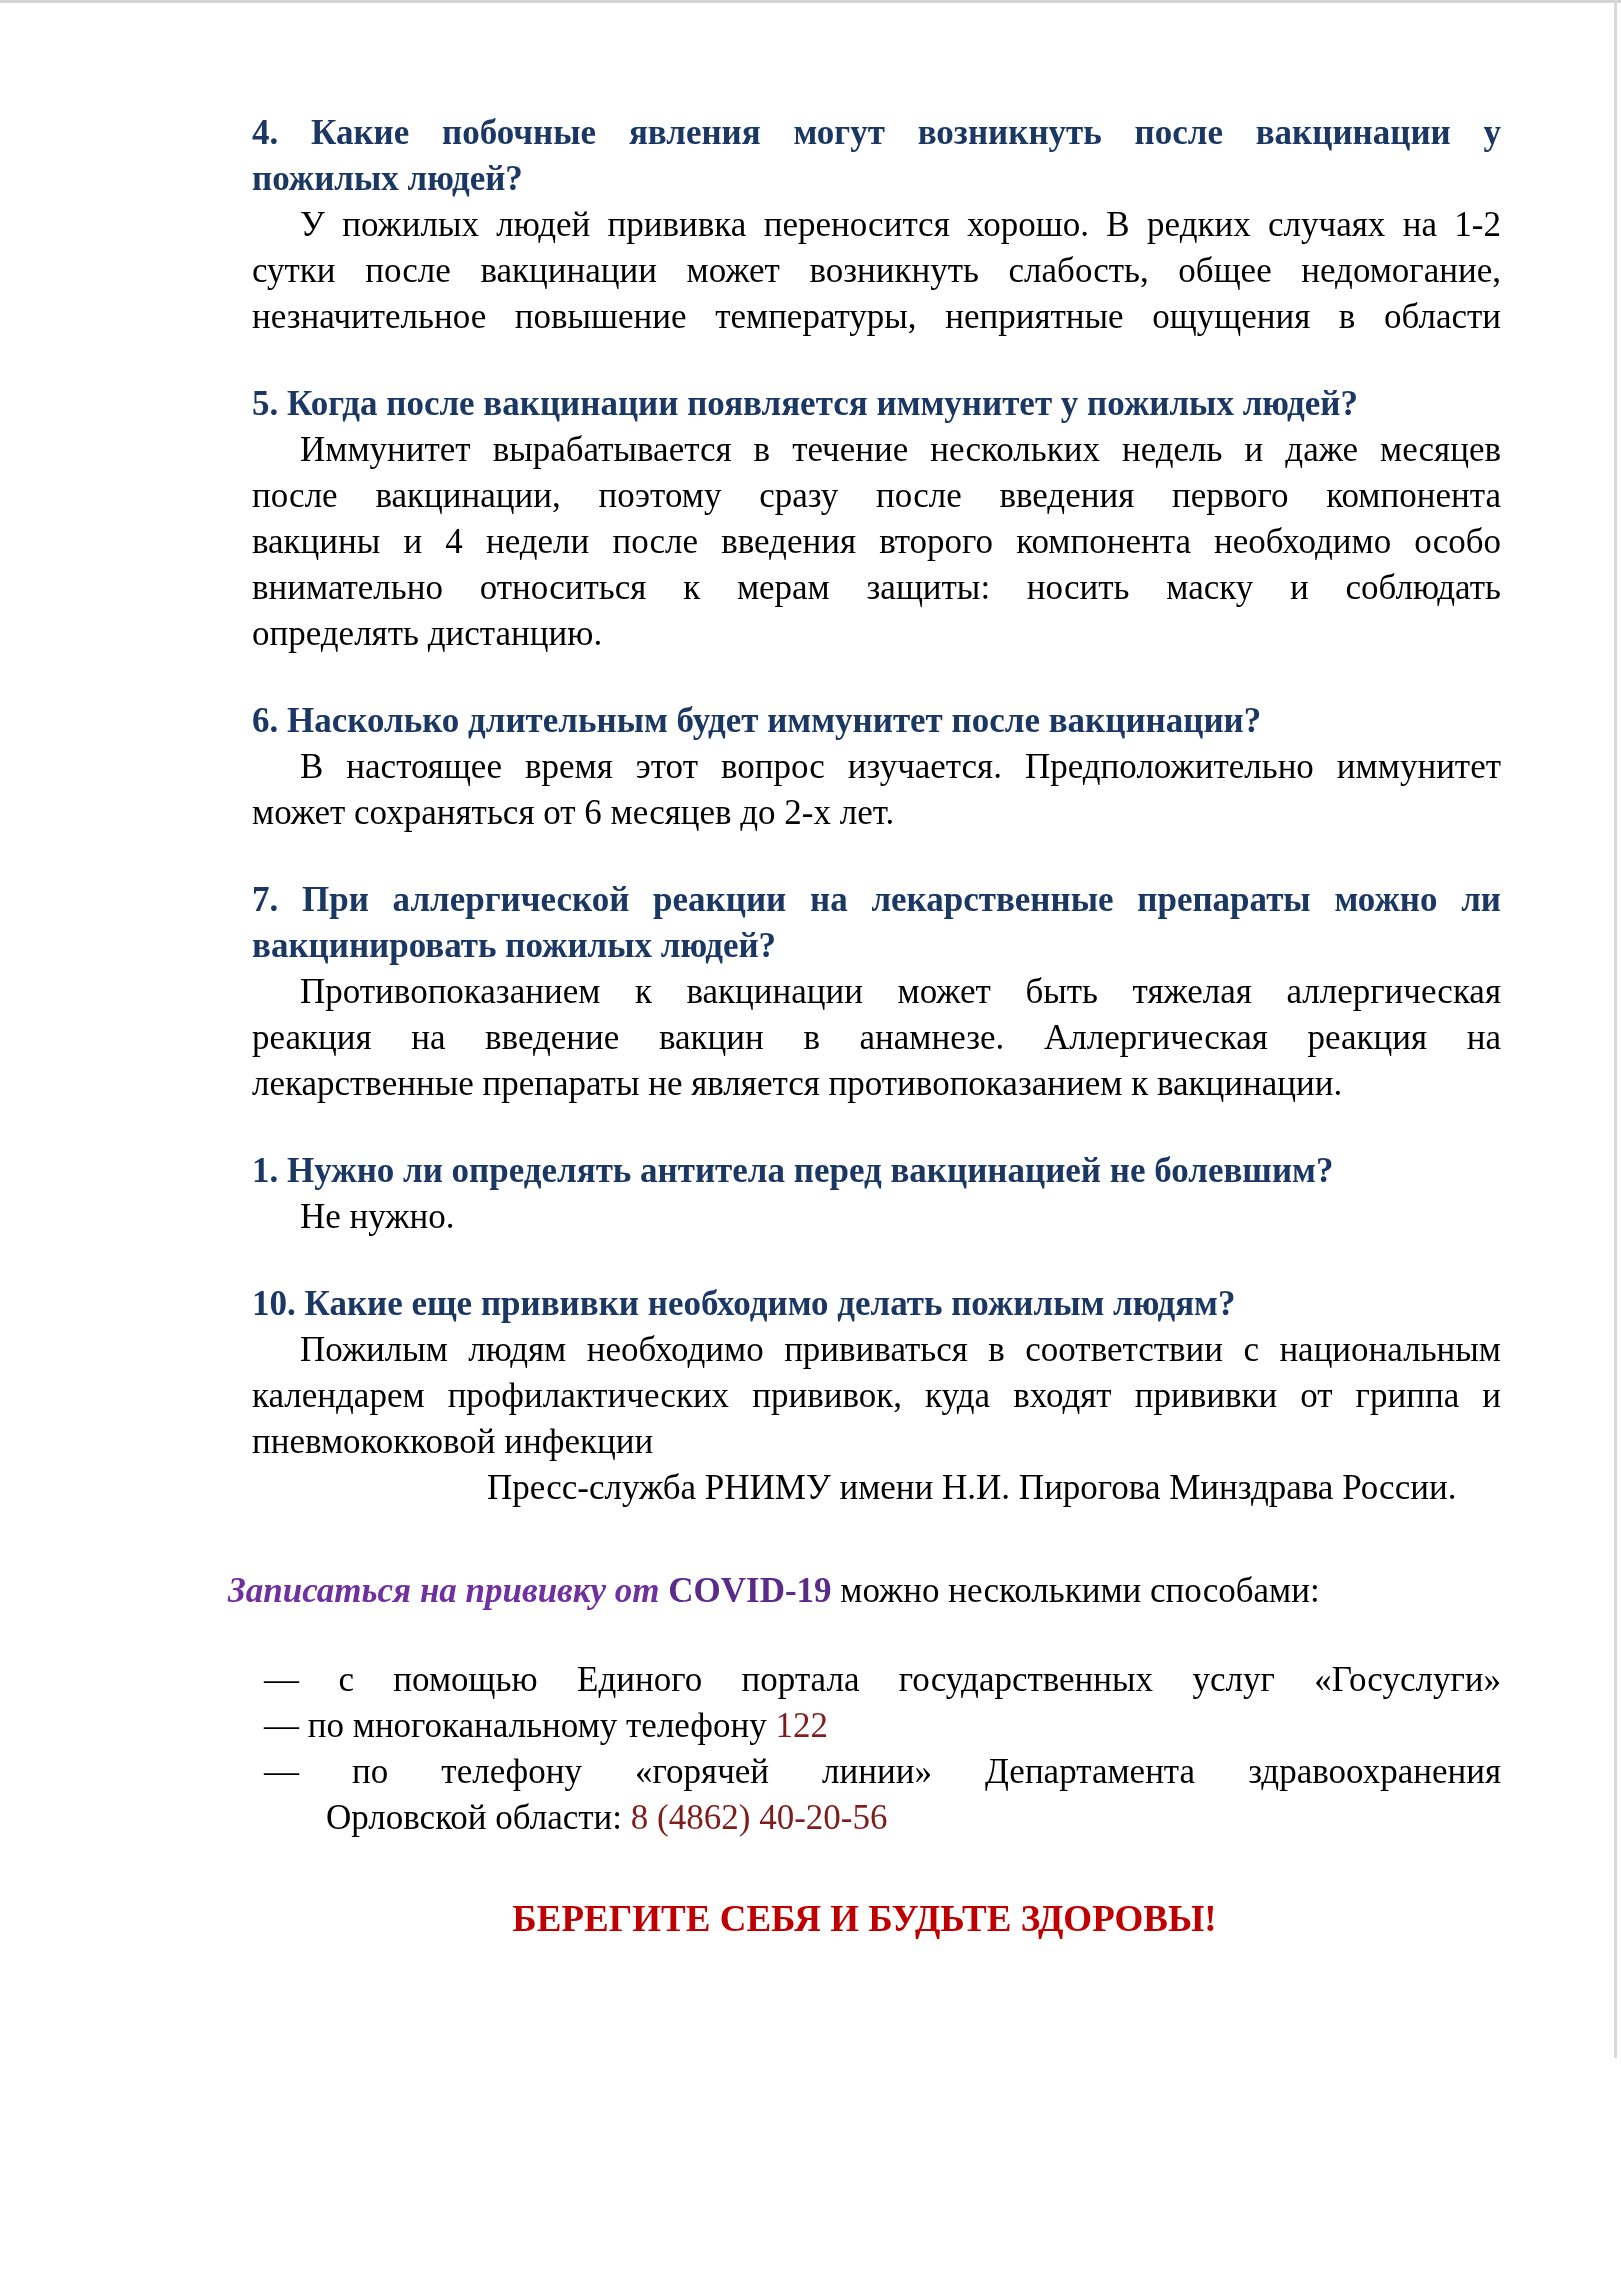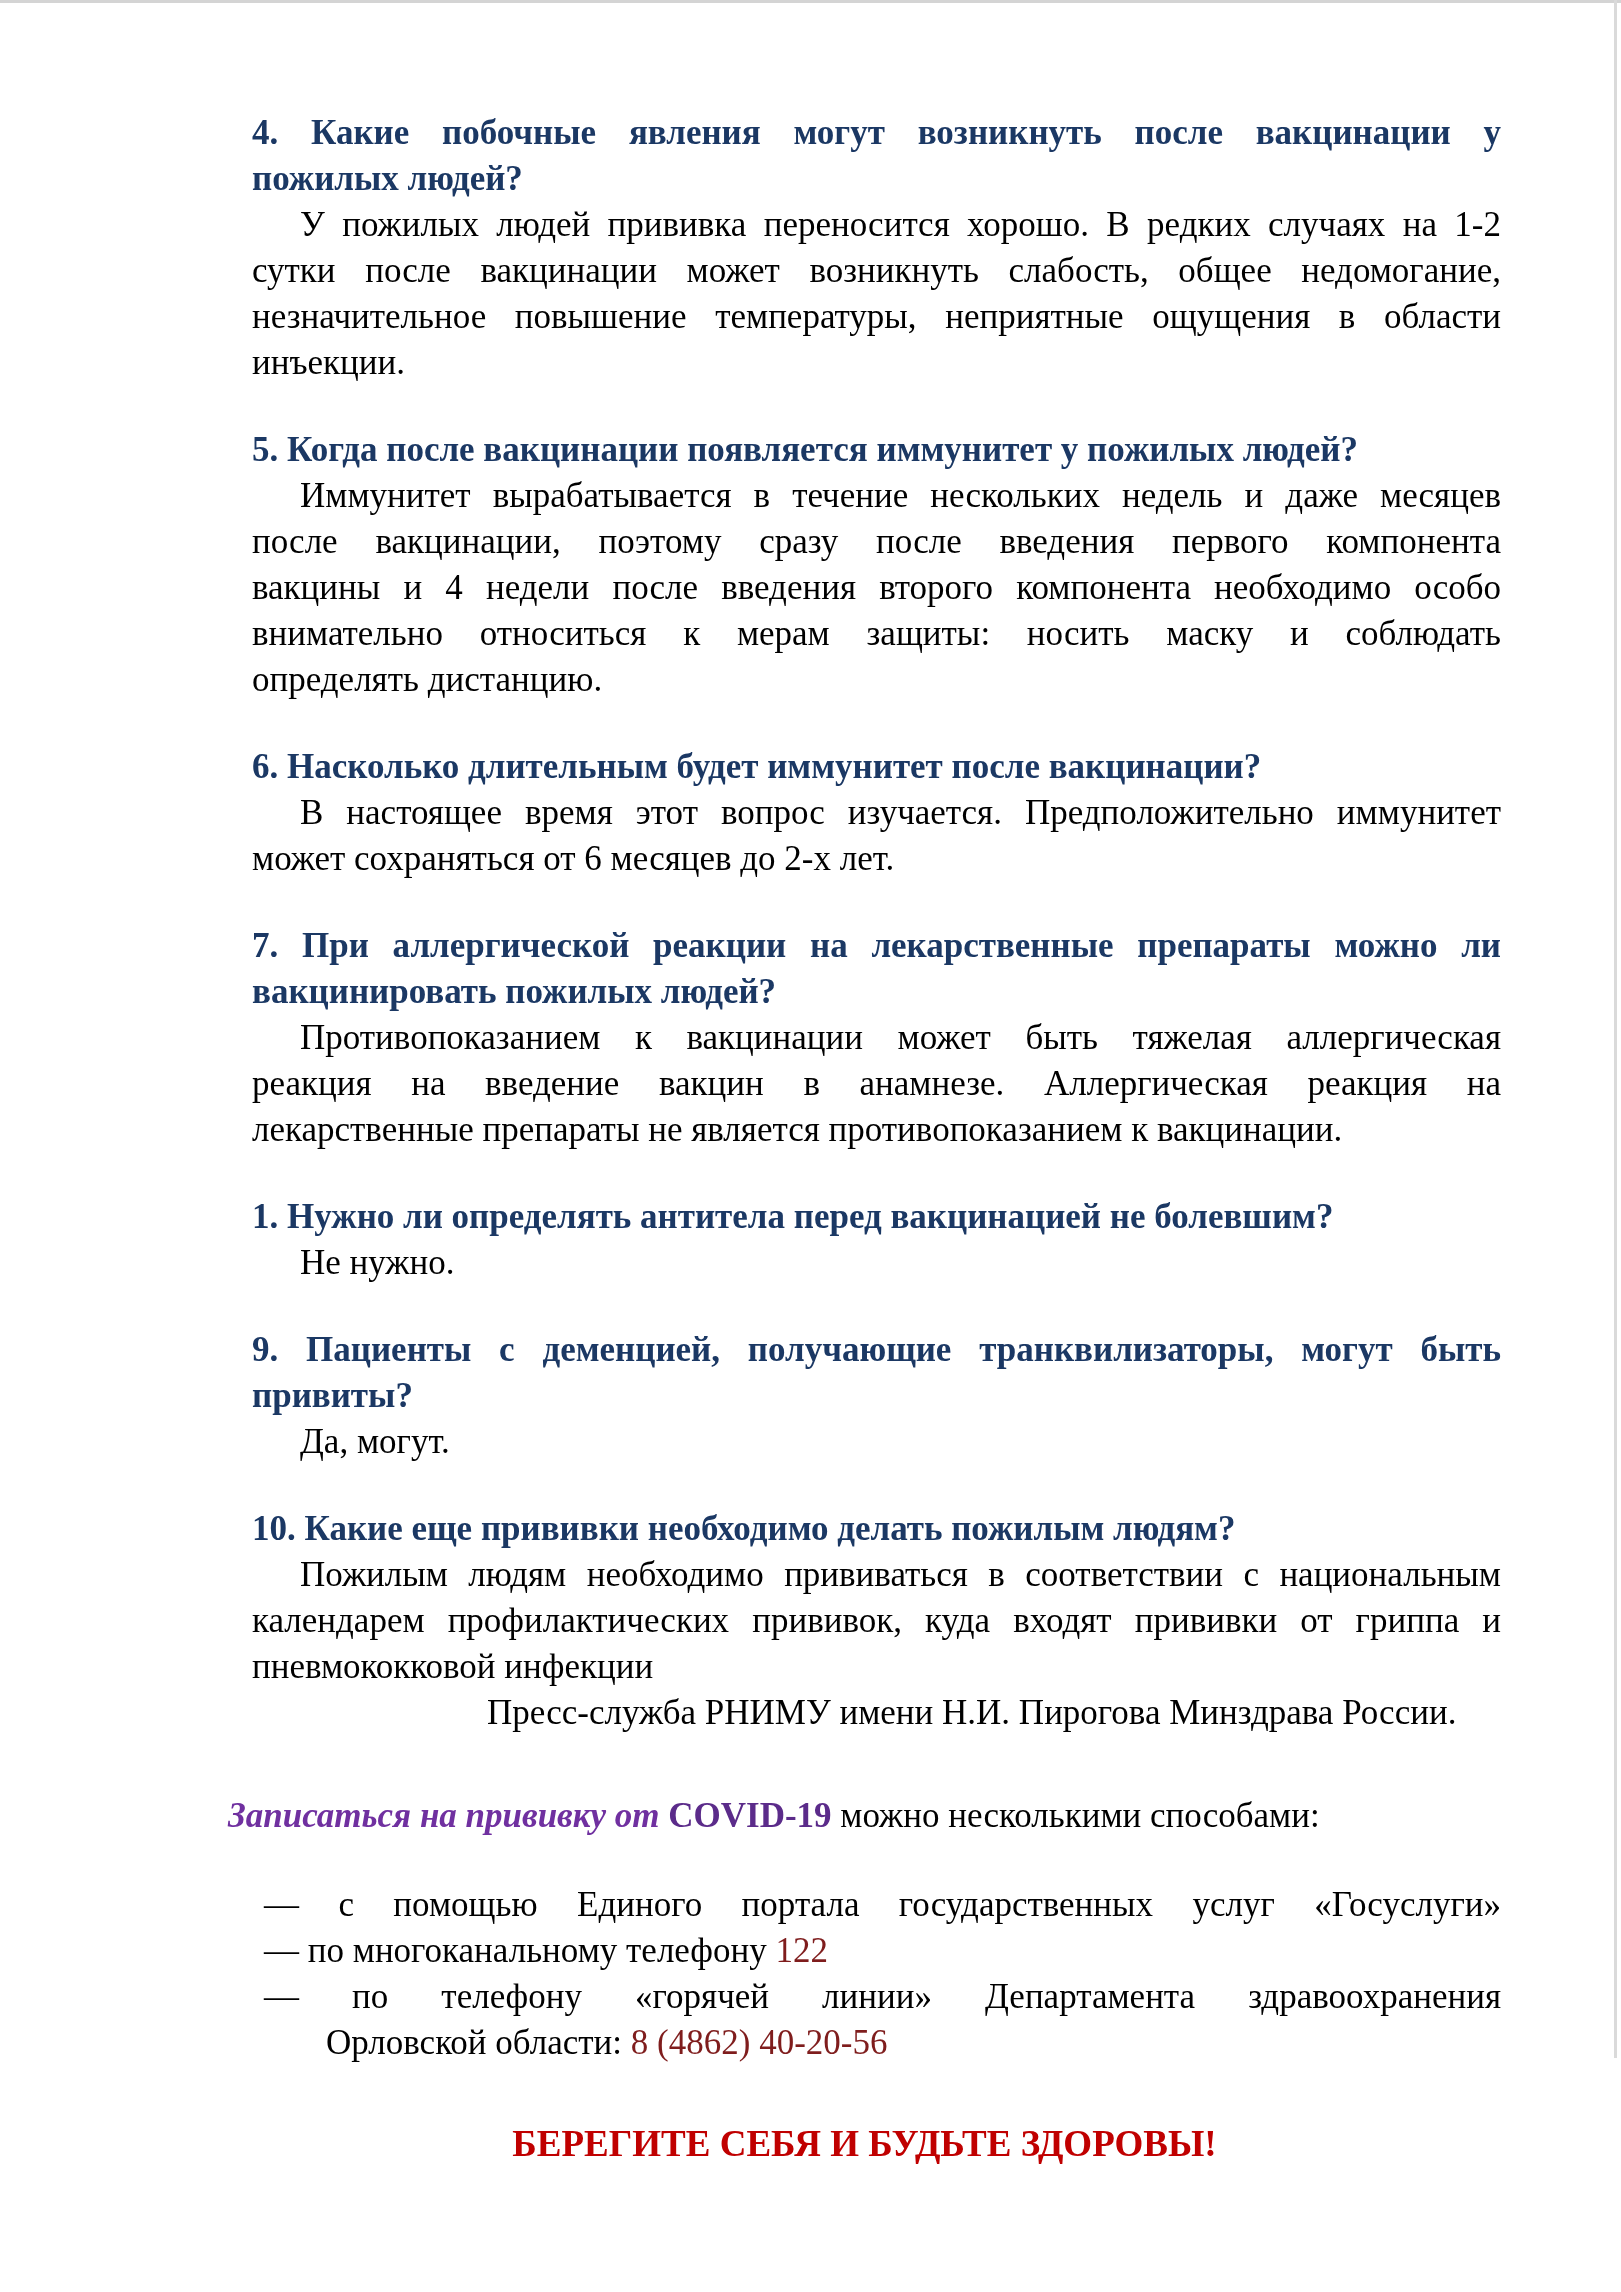--- a/index.html
+++ b/index.html
@@ -56,21 +56,20 @@
 <div class="scan-edge-right"></div>
 
 <div class="page">
 
   <div class="sec">
     <div class="line h j">4. Какие побочные явления могут возникнуть после вакцинации у</div>
     <div class="line h">пожилых людей?</div>
     <div class="line j ind">У пожилых людей прививка переносится хорошо. В редких случаях на 1-2</div>
     <div class="line j">сутки после вакцинации может возникнуть слабость, общее недомогание,</div>
     <div class="line j">незначительное повышение температуры, неприятные ощущения в области</div>
-    <div class="line">инъекции.</div>
   </div>
 
   <div class="sec">
     <div class="line h">5. Когда после вакцинации появляется иммунитет у пожилых людей?</div>
     <div class="line j ind">Иммунитет вырабатывается в течение нескольких недель и даже месяцев</div>
     <div class="line j">после вакцинации, поэтому сразу после введения первого компонента</div>
     <div class="line j">вакцины и 4 недели после введения второго компонента необходимо особо</div>
     <div class="line j">внимательно относиться к мерам защиты: носить маску и соблюдать</div>
     <div class="line">определять дистанцию.</div>
   </div>
@@ -87,25 +86,20 @@
     <div class="line j ind">Противопоказанием к вакцинации может быть тяжелая аллергическая</div>
     <div class="line j">реакция на введение вакцин в анамнезе. Аллергическая реакция на</div>
     <div class="line">лекарственные препараты не является противопоказанием к вакцинации.</div>
   </div>
 
   <div class="sec">
     <div class="line h">1. Нужно ли определять антитела перед вакцинацией не болевшим?</div>
     <div class="line ind">Не нужно.</div>
   </div>
 
-  <div class="sec">
-    <div class="line h j">9. Пациенты с деменцией, получающие транквилизаторы, могут быть</div>
-    <div class="line h">привиты?</div>
-    <div class="line ind">Да, могут.</div>
-  </div>
 
   <div class="sec">
     <div class="line h">10. Какие еще прививки необходимо делать пожилым людям?</div>
     <div class="line j ind">Пожилым людям необходимо прививаться в соответствии с национальным</div>
     <div class="line j">календарем профилактических прививок, куда входят прививки от гриппа и</div>
     <div class="line">пневмококковой инфекции</div>
     <div class="line attrib">Пресс-служба РНИМУ имени Н.И. Пирогова Минздрава России.</div>
   </div>
 
   <div class="line signup"><span class="purple">Записаться на прививку от </span><span class="covid">COVID-19</span><span> можно несколькими способами:</span></div>

